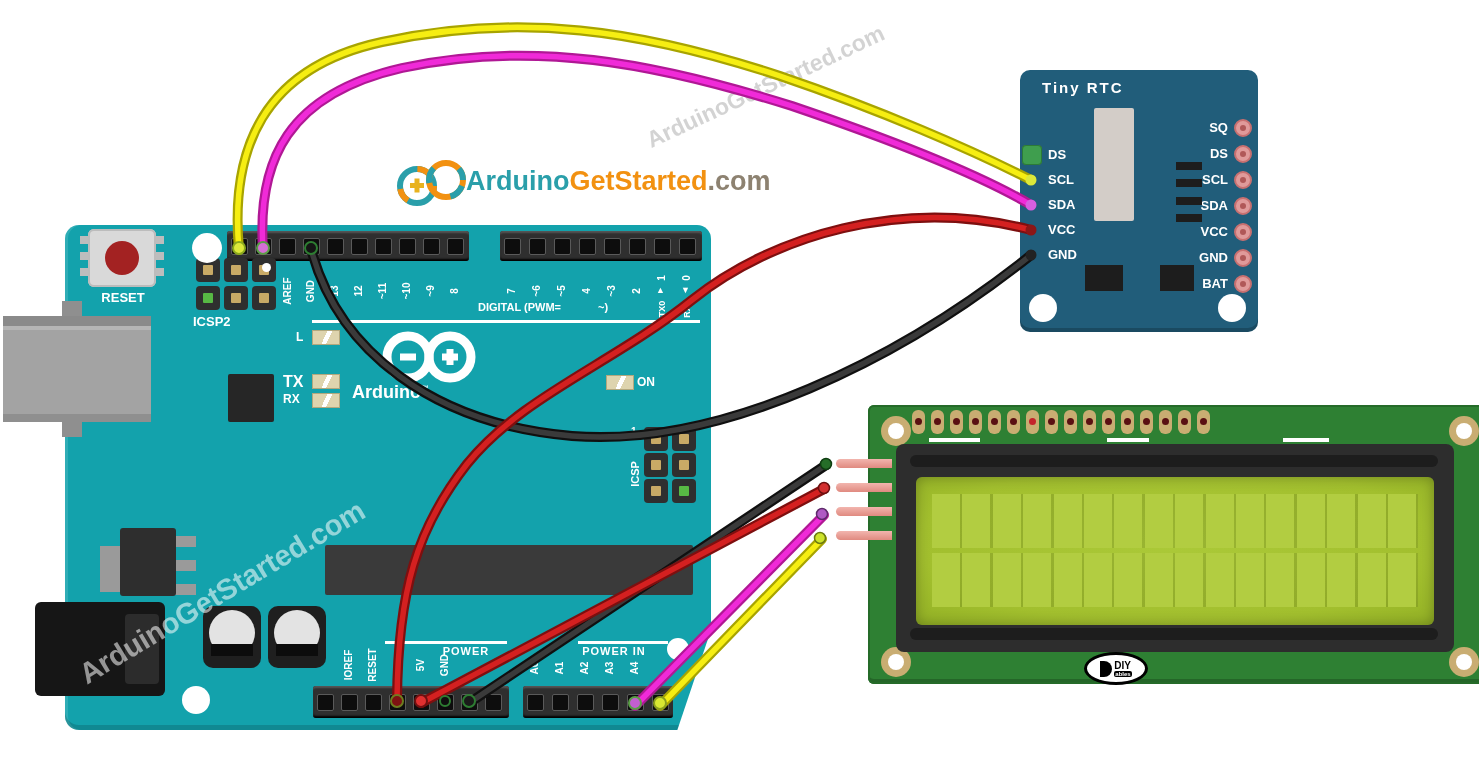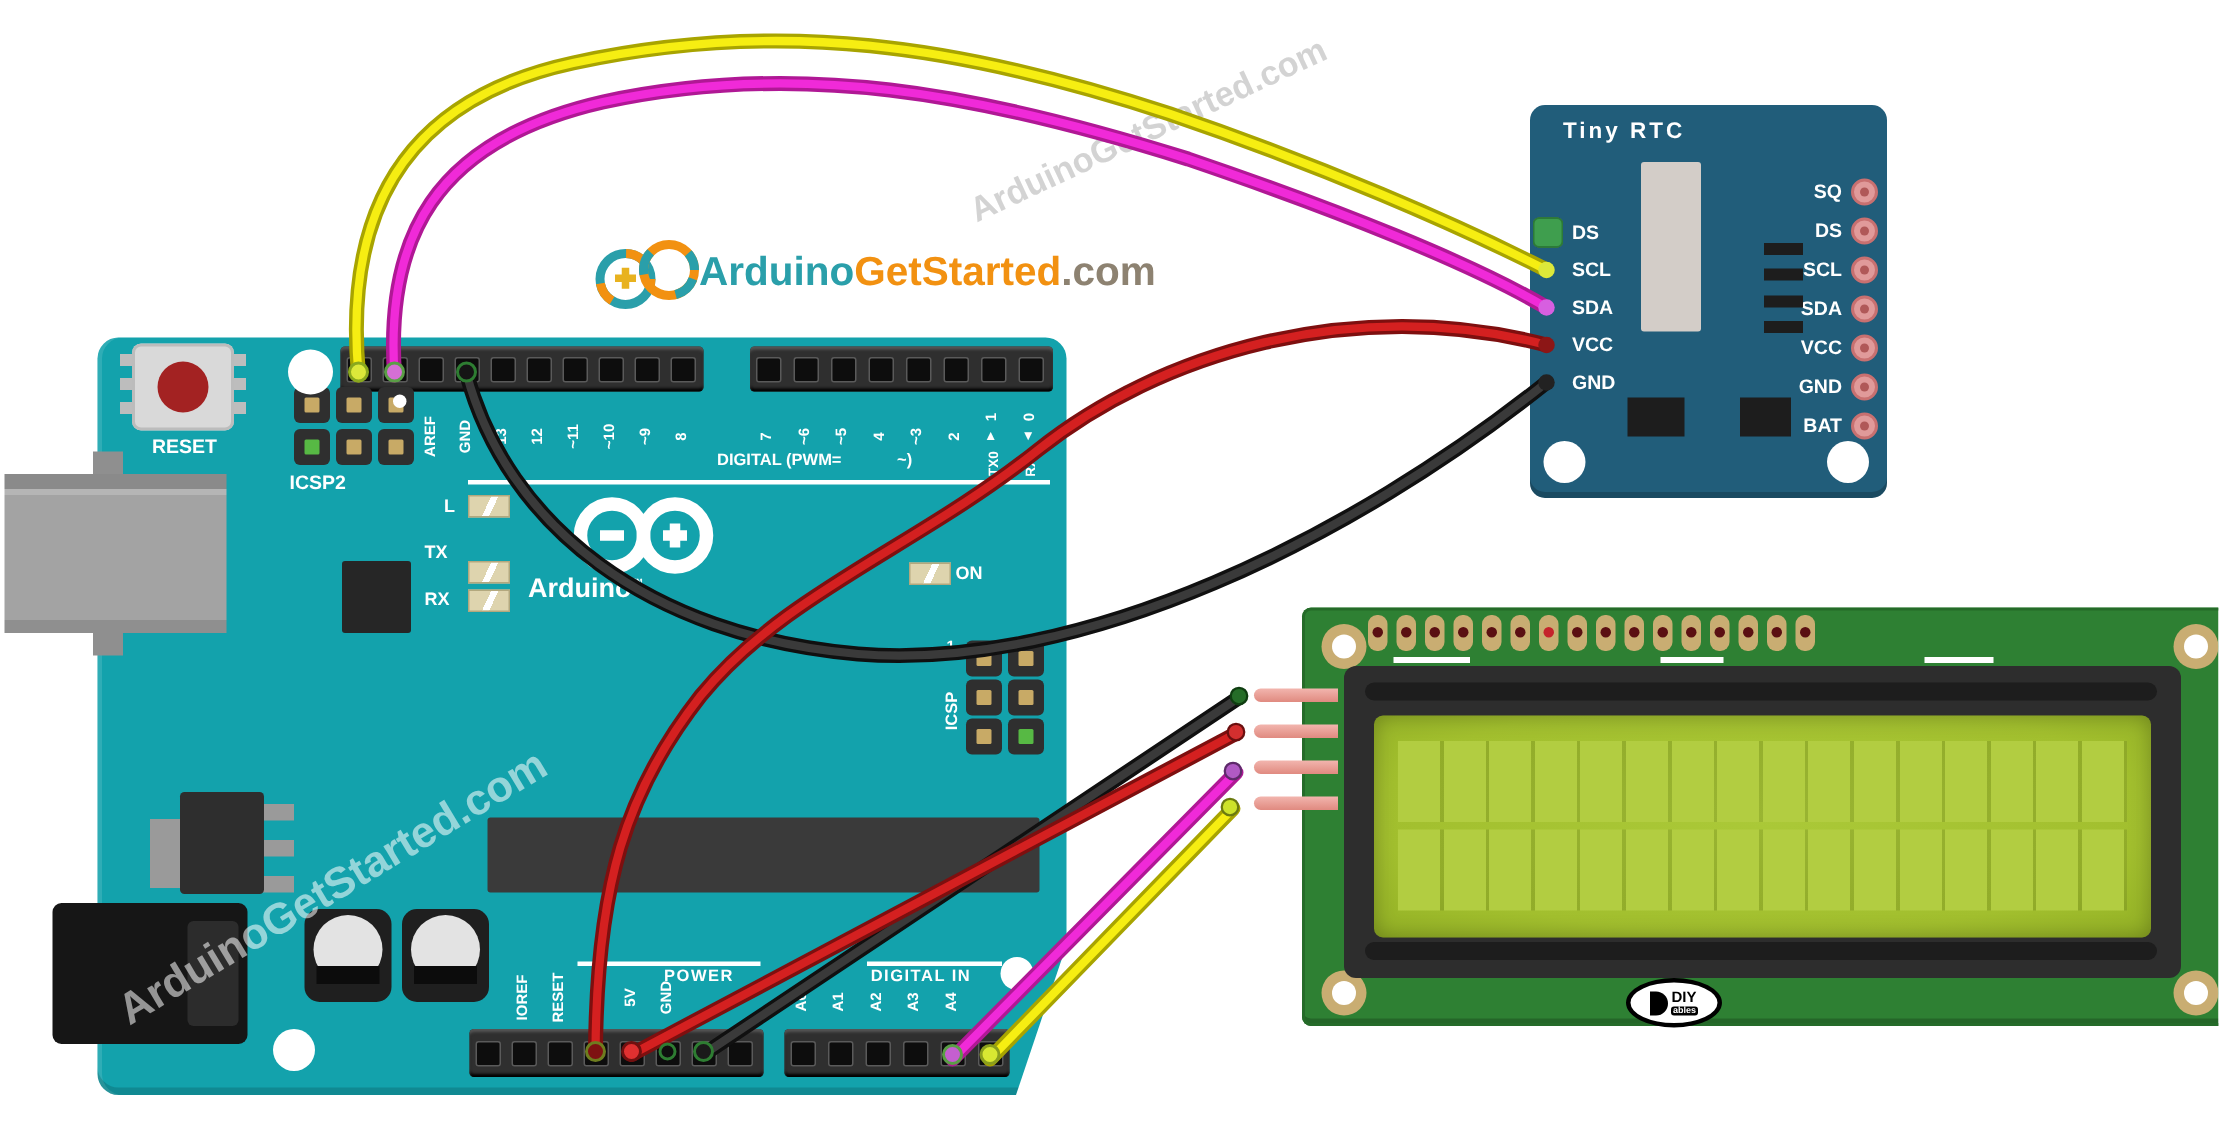--- a/index.html
+++ b/index.html
@@ -217,21 +217,21 @@
   <div class="icsp-u" style="left:224px;top:286px">
       <i></i>
     </div>
   <div class="icsp-u" style="left:252px;top:286px">
       <i></i>
     </div>
   <div class="lbl" style="left:193px;top:314px;font-size:13px">ICSP2</div>
 
   <div class="lbl" style="left:296px;top:330px;font-size:12px">L</div>
   <i class="led" style="left:312px;top:330px"></i>
-  <div class="lbl" style="left:283px;top:361px;font-size:12px">TX</div>
+  <div class="lbl" style="left:283px;top:373px;font-size:16px">TX</div>
   <i class="led" style="left:312px;top:374px"></i>
   <div class="lbl" style="left:283px;top:392px;font-size:12px">RX</div>
   <i class="led" style="left:312px;top:393px"></i>
   <i class="led" style="left:606px;top:375px"></i>
   <div class="lbl" style="left:637px;top:375px;font-size:12px">ON</div>
 
   <div class="chip" style="left:228px;top:374px;width:46px;height:48px"></div>
   <div class="chip" style="left:325px;top:545px;width:368px;height:50px;background:#3a3a3a"></div>
 
   <i class="vtab" style="left:100px;top:546px;width:22px;height:46px"></i>
@@ -276,21 +276,21 @@
       <i></i>
     </div>
   <div class="icsp-u gr" style="left:672px;top:479px">
       <i></i>
     </div>
   <div class="vlbl" style="left:607px;top:468px;font-size:11px">ICSP</div>
 
   <div class="wline" style="left:385px;top:641px;width:122px"></div>
   <div class="wline" style="left:578px;top:641px;width:90px"></div>
   <div class="lbl" style="left:430px;top:645px;width:72px;text-align:center;font-size:11px;letter-spacing:1px">POWER</div>
-  <div class="lbl" style="left:558px;top:645px;width:112px;text-align:center;font-size:11px;letter-spacing:1px">DIGITAL IN</div>
+  <div class="lbl" style="left:558px;top:645px;width:112px;text-align:center;font-size:11px;letter-spacing:1px">POWER IN</div>
 
   <div class="vlbl" style="left:321px;top:659px">IOREF</div>
   <div class="vlbl" style="left:345px;top:659px">RESET</div>
   <div class="vlbl" style="left:393px;top:659px">5V</div>
   <div class="vlbl" style="left:417px;top:659px">GND</div>
   <div class="vlbl" style="left:507px;top:662px">A0</div>
   <div class="vlbl" style="left:532px;top:662px">A1</div>
   <div class="vlbl" style="left:557px;top:662px">A2</div>
   <div class="vlbl" style="left:582px;top:662px">A3</div>
   <div class="vlbl" style="left:607px;top:662px">A4</div>

